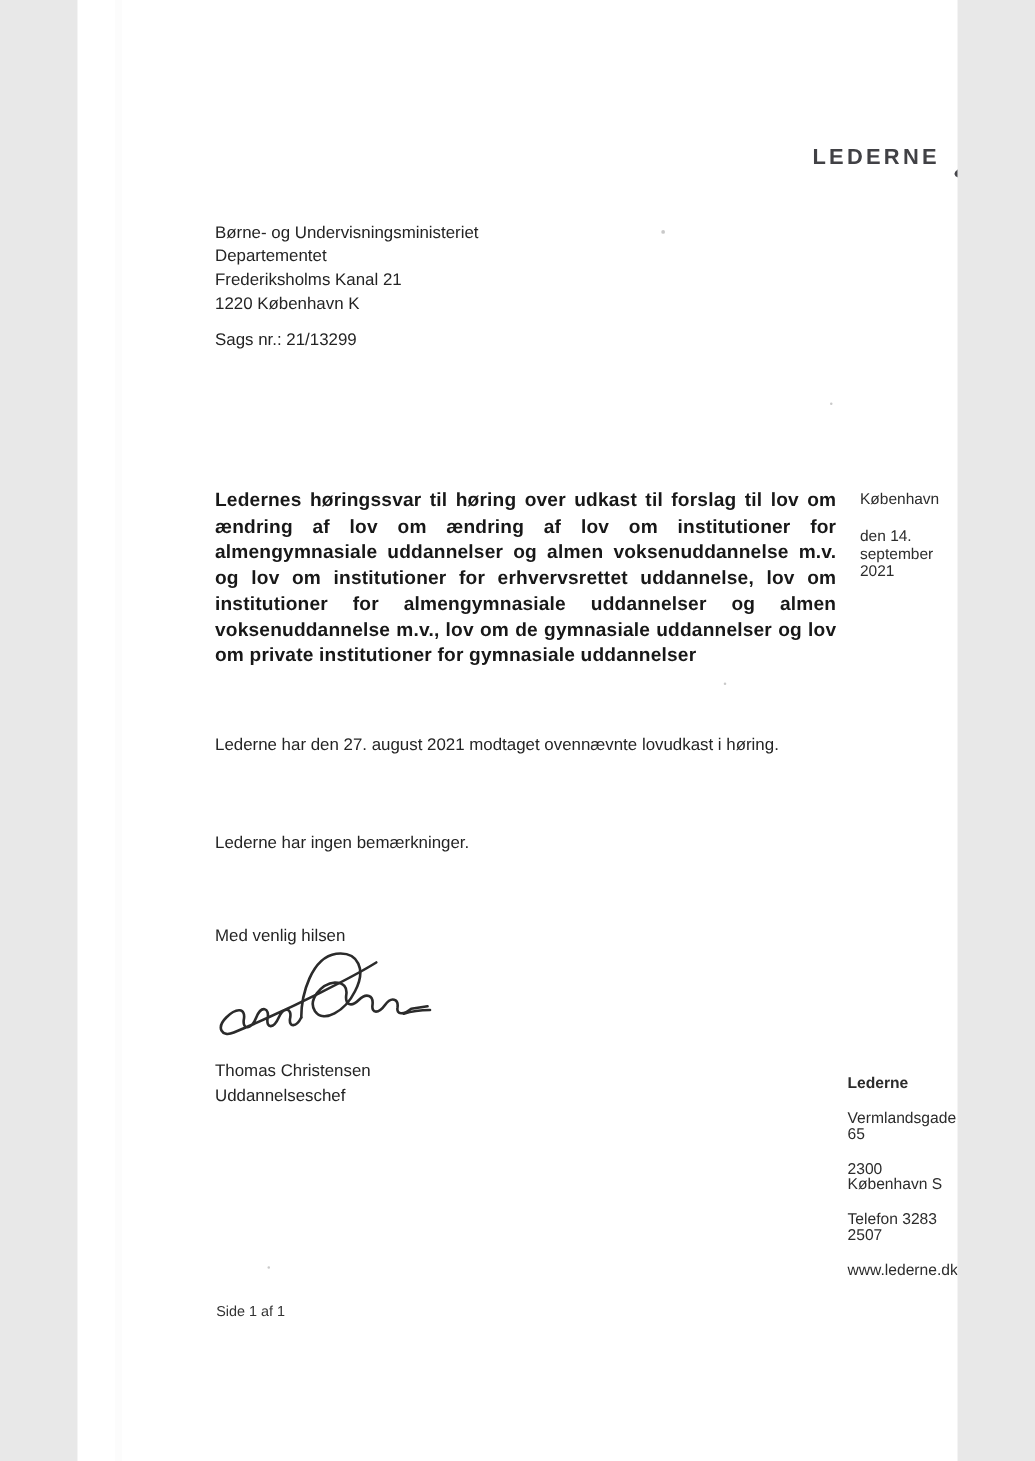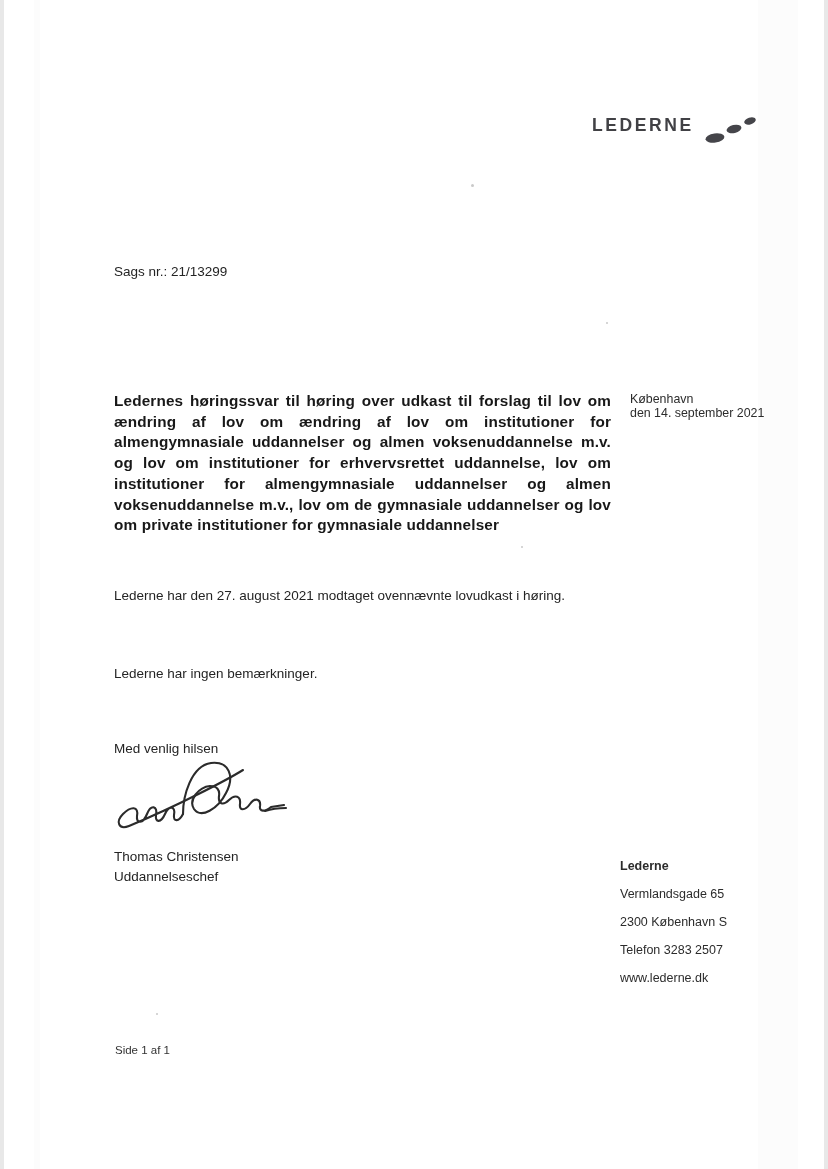--- a/index.html
+++ b/index.html
@@ -3,21 +3,21 @@
 <meta charset="utf-8">
 <style>
   html, body {
     margin: 0;
     padding: 0;
     background: #e8e8e8;
     font-family: "Liberation Sans", sans-serif;
   }
   .page {
     position: relative;
-    width: 820px;
+    width: 704px;
     height: 1169px;
     margin: 0 auto;
     background: #ffffff;
     overflow: hidden;
     color: #222222;
   }
   
   .scan-noise {
     position: absolute;
     inset: 0;
@@ -75,21 +75,21 @@
     text-align: justify;
     color: #181818;
   }
   .dateline {
     position: absolute;
     left: 626px;
     top: 392px;
     font-size: 12.4px;
     color: #2c2c2c;
   }
-  .dateline .date-row { margin-top: 0; }
+  .dateline .date-row { margin-top: 16px; }
   .body-par {
     position: absolute;
     left: 110px;
     font-size: 13.5px;
     color: #242424;
   }
   .closing {
     position: absolute;
     left: 110px;
     top: 721px;
@@ -145,20 +145,26 @@
 
   <div class="logo">
     <span class="logo-text">LEDERNE</span>
     <svg class="logo-dots" width="80" height="42" viewBox="0 0 80 42">
       <ellipse cx="15" cy="32" rx="9.5" ry="4.6" fill="#45454a" transform="rotate(-8 15 32)"></ellipse>
       <ellipse cx="34" cy="23" rx="7.6" ry="4" fill="#45454a" transform="rotate(-14 34 23)"></ellipse>
       <ellipse cx="50" cy="15" rx="6" ry="3.3" fill="#45454a" transform="rotate(-18 50 15)"></ellipse>
     </svg>
   </div>
 
+  <div class="recipient">
+    <div>Børne- og Undervisningsministeriet</div>
+    <div>Departementet</div>
+    <div>Frederiksholms Kanal 21</div>
+    <div>1220 København K</div>
+  </div>
 
   <div class="case-number">Sags nr.: 21/13299</div>
 
   <div class="subject">Ledernes høringssvar til høring over udkast til forslag til lov om ændring af lov om ændring af lov om institutioner for almengymnasiale uddannelser og almen voksenuddannelse m.v. og lov om institutioner for erhvervsrettet uddannelse, lov om institutioner for almengymnasiale uddannelser og almen voksenuddannelse m.v., lov om de gymnasiale uddannelser og lov om private institutioner for gymnasiale uddannelser</div>
 
   <div class="dateline">
     <div>København</div>
     <div class="date-row">den 14. september 2021</div>
   </div>
 

